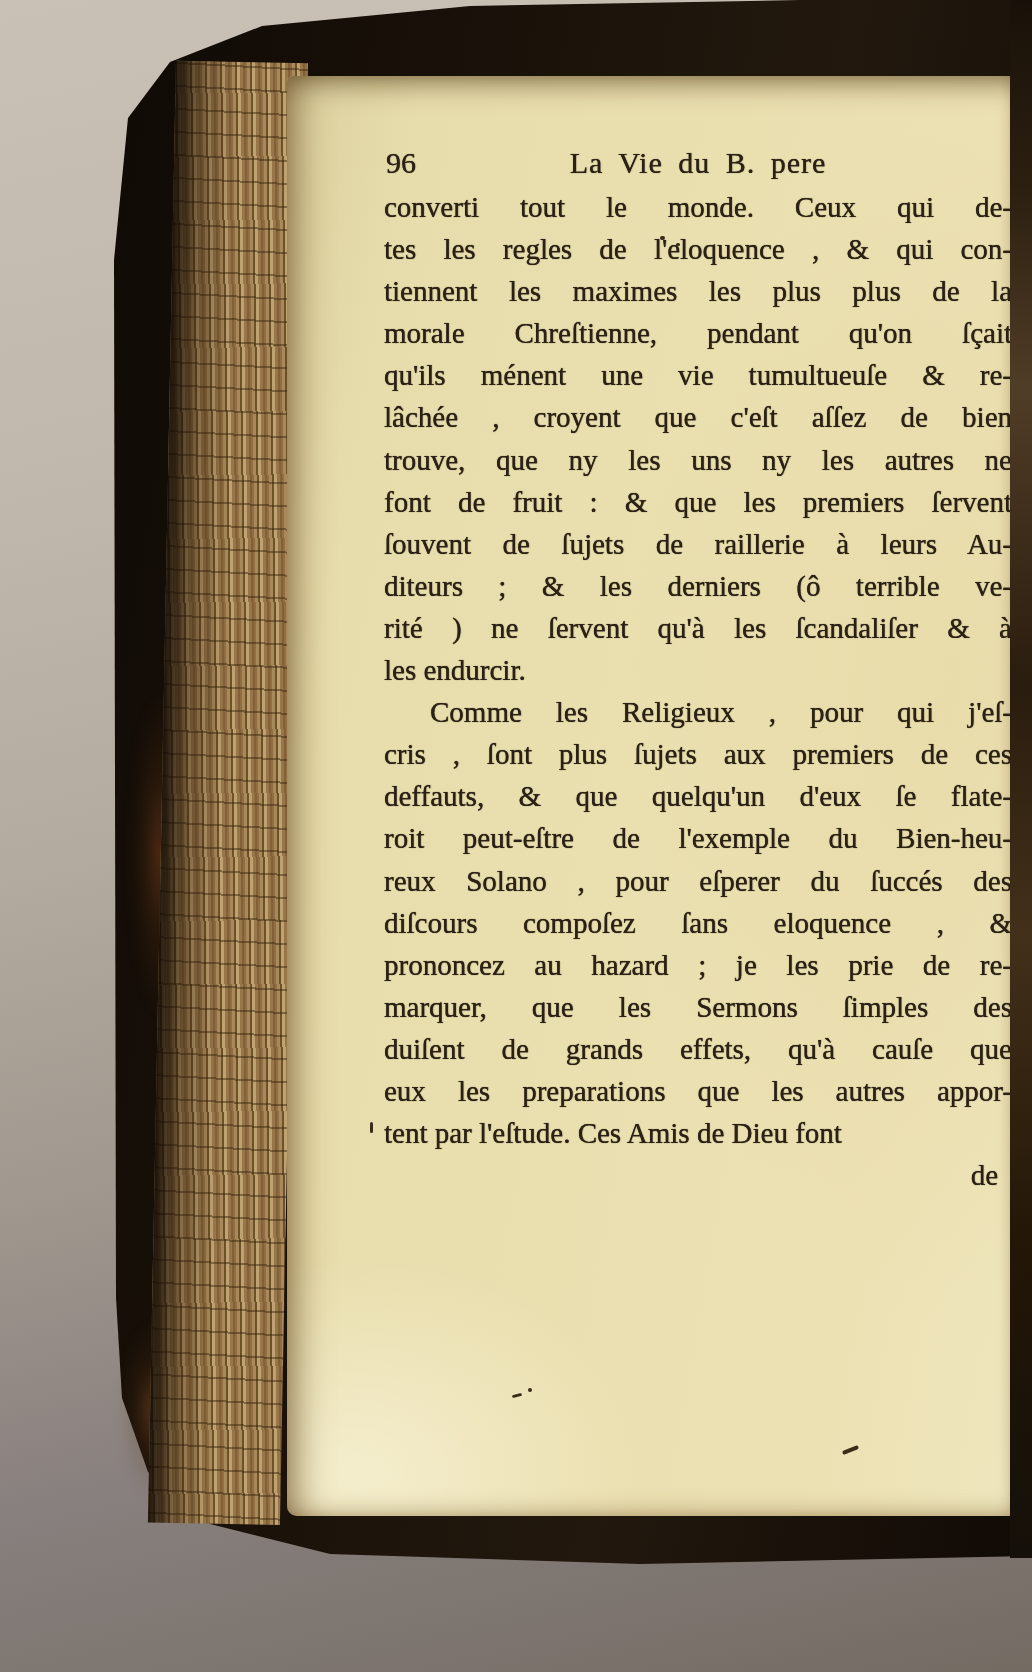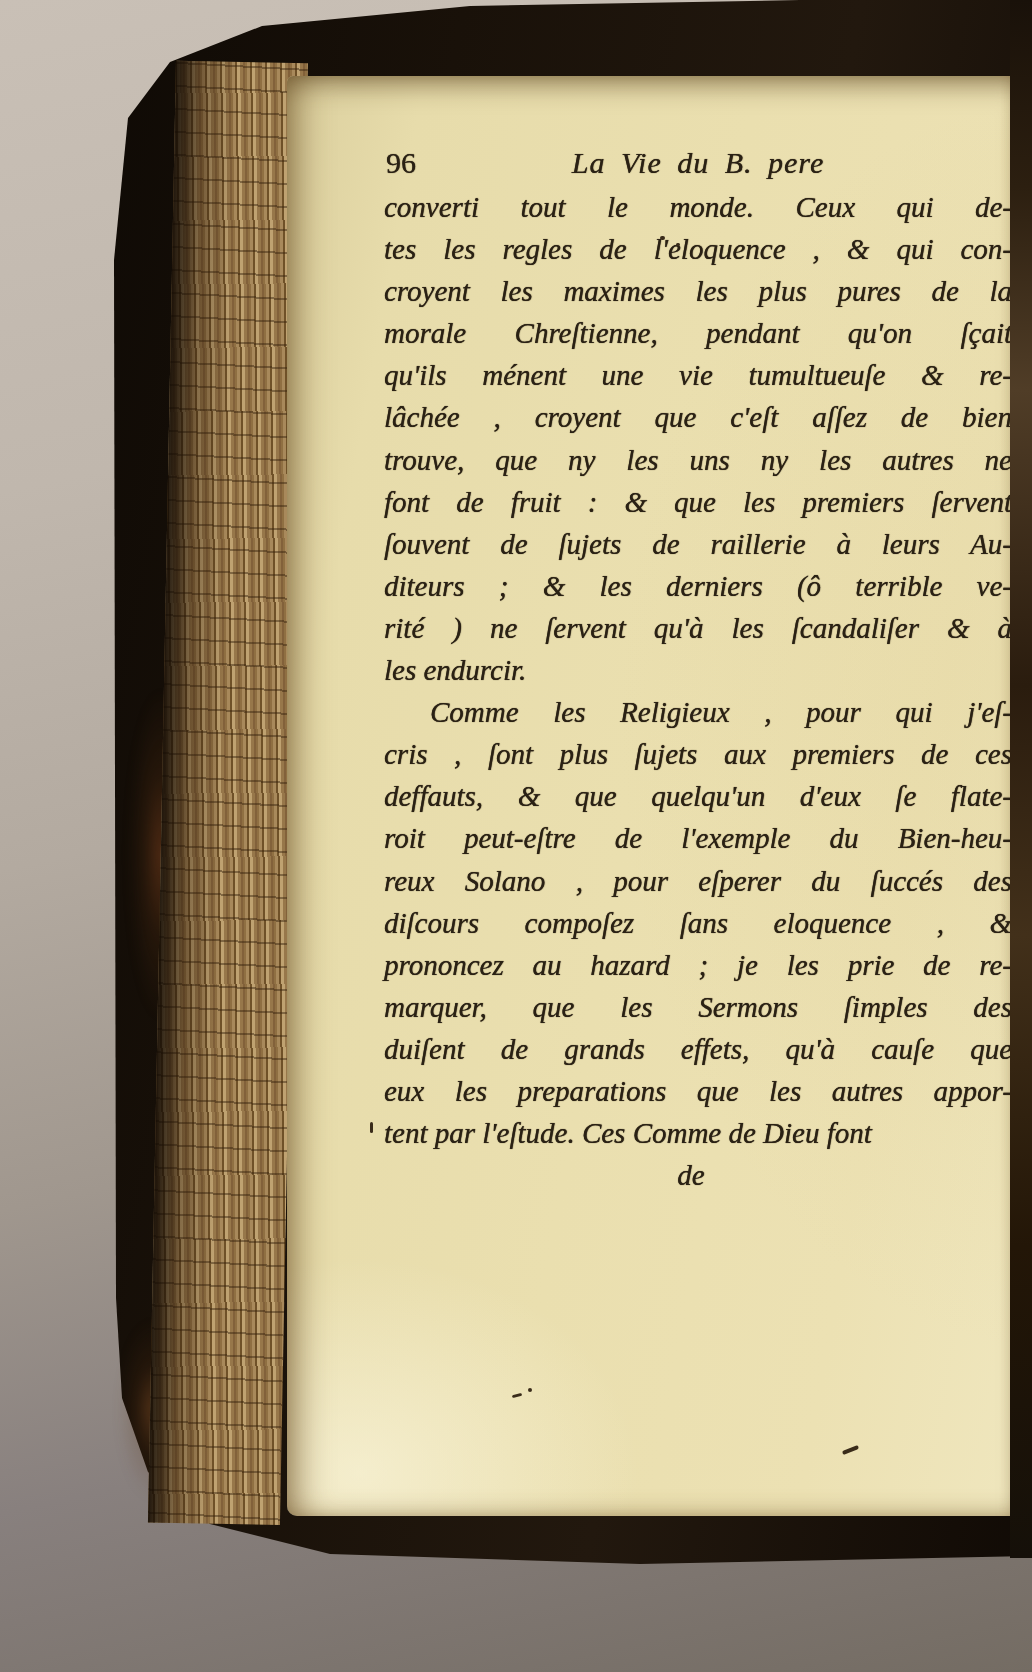--- a/index.html
+++ b/index.html
@@ -60,27 +60,27 @@
   
   .text-block {
     position:absolute; left:384px; top:142px; width:628px;
     color:#2a2114; font-size:29px; line-height:42.1px;
     text-shadow:0 0 0.7px rgba(42,33,20,0.9), 0.5px 0.4px 0.9px rgba(42,33,20,0.4);
   }
   .header { position:relative; height:44px; }
   .page-num { position:absolute; left:2px; top:0; font-size:30px; }
   .running-title {
     position:absolute; left:50%; top:0; transform:translateX(-50%);
-    font-style:italic; font-size:30px; white-space:nowrap;
+    font-size:30px; white-space:nowrap;
     word-spacing:7px; letter-spacing:1px;
   }
-  .line { text-align:justify; text-align-last:justify; height:42.1px;font-style:italic; }
+  .line { text-align:justify; text-align-last:justify; height:42.1px; }
   .line.flush  { text-align-last:left; }
   .line.indent { text-indent:46px; }
-  .catchword-line { text-align:center; padding-right:14px; height:42.1px;font-style:italic; }
+  .catchword-line { text-align:right; padding-right:14px; height:42.1px; }
   
   .speck { position:absolute; background:#3a2c1a; border-radius:2px; }
   .speck.a { left:660px; top:236px;  width:5px;  height:4px; }
   .speck.b { left:676px; top:243px;  width:4px;  height:3px; }
   .speck.c { left:842px; top:1448px; width:17px; height:4px; transform:rotate(-22deg); }
   .speck.d { left:512px; top:1394px; width:10px; height:3px; transform:rotate(-14deg); }
   .speck.e { left:528px; top:1388px; width:4px;  height:4px; }
   .speck.f { left:370px; top:1122px; width:3px;  height:11px; }
 </style>
 </head>
@@ -94,41 +94,41 @@
   <div class="fore-edge"></div>
   <div class="page"></div>
 
   <div class="text-block">
     <div class="header">
       <span class="page-num">96</span>
       <span class="running-title">La Vie du B. pere</span>
     </div>
     <div class="line">converti tout le monde. Ceux qui de-</div>
     <div class="line">tes les regles de l'eloquence , &amp; qui con-</div>
-    <div class="line">croyent les maximes les plus pures de la</div>
+    <div class="line">tiennent les maximes les plus plus de la</div>
     <div class="line">morale Chreſtienne, pendant qu'on ſçait</div>
     <div class="line">qu'ils ménent une vie tumultueuſe &amp; re-</div>
     <div class="line">lâchée , croyent que c'eſt aſſez de bien</div>
     <div class="line">trouve, que ny les uns ny les autres ne</div>
     <div class="line">font de fruit : &amp; que les premiers ſervent</div>
     <div class="line">ſouvent de ſujets de raillerie à leurs Au-</div>
     <div class="line">diteurs ; &amp; les derniers (ô terrible ve-</div>
     <div class="line">rité ) ne ſervent qu'à les ſcandaliſer &amp; à</div>
     <div class="line flush">les endurcir.</div>
     <div class="line indent">Comme les Religieux , pour qui j'eſ-</div>
     <div class="line">cris , ſont plus ſujets aux premiers de ces</div>
     <div class="line">deffauts, &amp; que quelqu'un d'eux ſe flate-</div>
     <div class="line">roit peut-eſtre de l'exemple du Bien-heu-</div>
     <div class="line">reux Solano , pour eſperer du ſuccés des</div>
     <div class="line">diſcours compoſez ſans eloquence , &amp;</div>
     <div class="line">prononcez au hazard ; je les prie de re-</div>
     <div class="line">marquer, que les Sermons ſimples des</div>
     <div class="line">duiſent de grands effets, qu'à cauſe que</div>
     <div class="line">eux les preparations que les autres appor-</div>
-    <div class="line flush">tent par l'eſtude. Ces Comme de Dieu font</div>
+    <div class="line flush">tent par l'eſtude. Ces Amis de Dieu font</div>
     <div class="catchword-line">de</div>
   </div>
 
   <div class="gutter"></div>
 
   <div class="speck a"></div>
   <div class="speck b"></div>
   <div class="speck c"></div>
   <div class="speck d"></div>
   <div class="speck e"></div>

